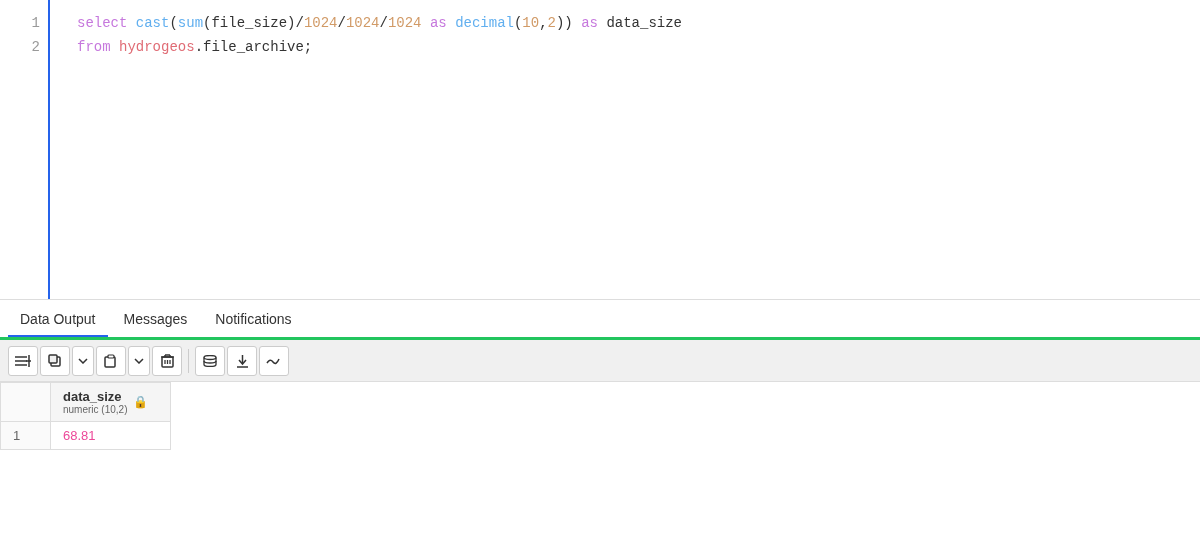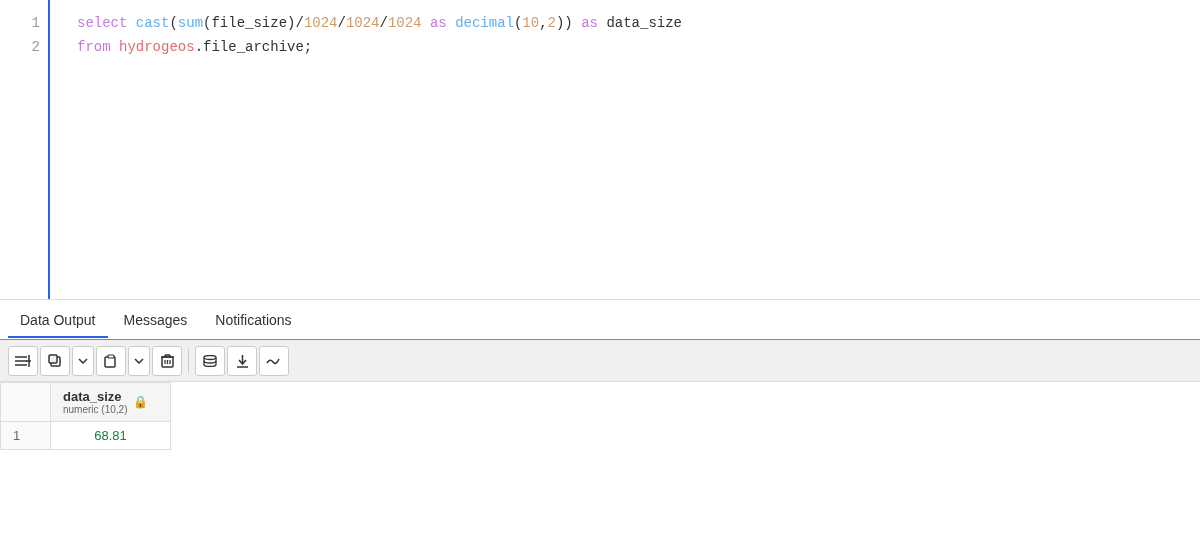--- a/index.html
+++ b/index.html
@@ -51,21 +51,21 @@
     .kw { color: #c678dd; } 
     .fn { color: #61afef; } 
     .schema { color: #e06c75; } 
     .normal { color: #333; } 
     .num { color: #d19a66; }
 
     
     .tabs-area {
       display: flex;
       align-items: center;
-      border-bottom: 1px solid #22c55e;
+      border-bottom: 3px solid #22c55e;
       padding: 0 8px;
       background: #fff;
       height: 40px;
     }
 
     .tab {
       padding: 8px 12px;
       font-size: 14px;
       color: #333;
       cursor: pointer;
@@ -149,22 +149,22 @@
 
     table th .col-header-inner {
       display: flex;
       align-items: center;
       gap: 6px;
     }
 
     table td {
       border: 1px solid #ddd;
       padding: 6px 12px;
-      color: #15803d;
-      text-align: center;
+      color: #ec4899;
+      text-align: left;
     }
 
     table td.row-num {
       text-align: left;
       color: #666;
       font-size: 13px;
       background: #fafafa;
       min-width: 40px;
     }
 

